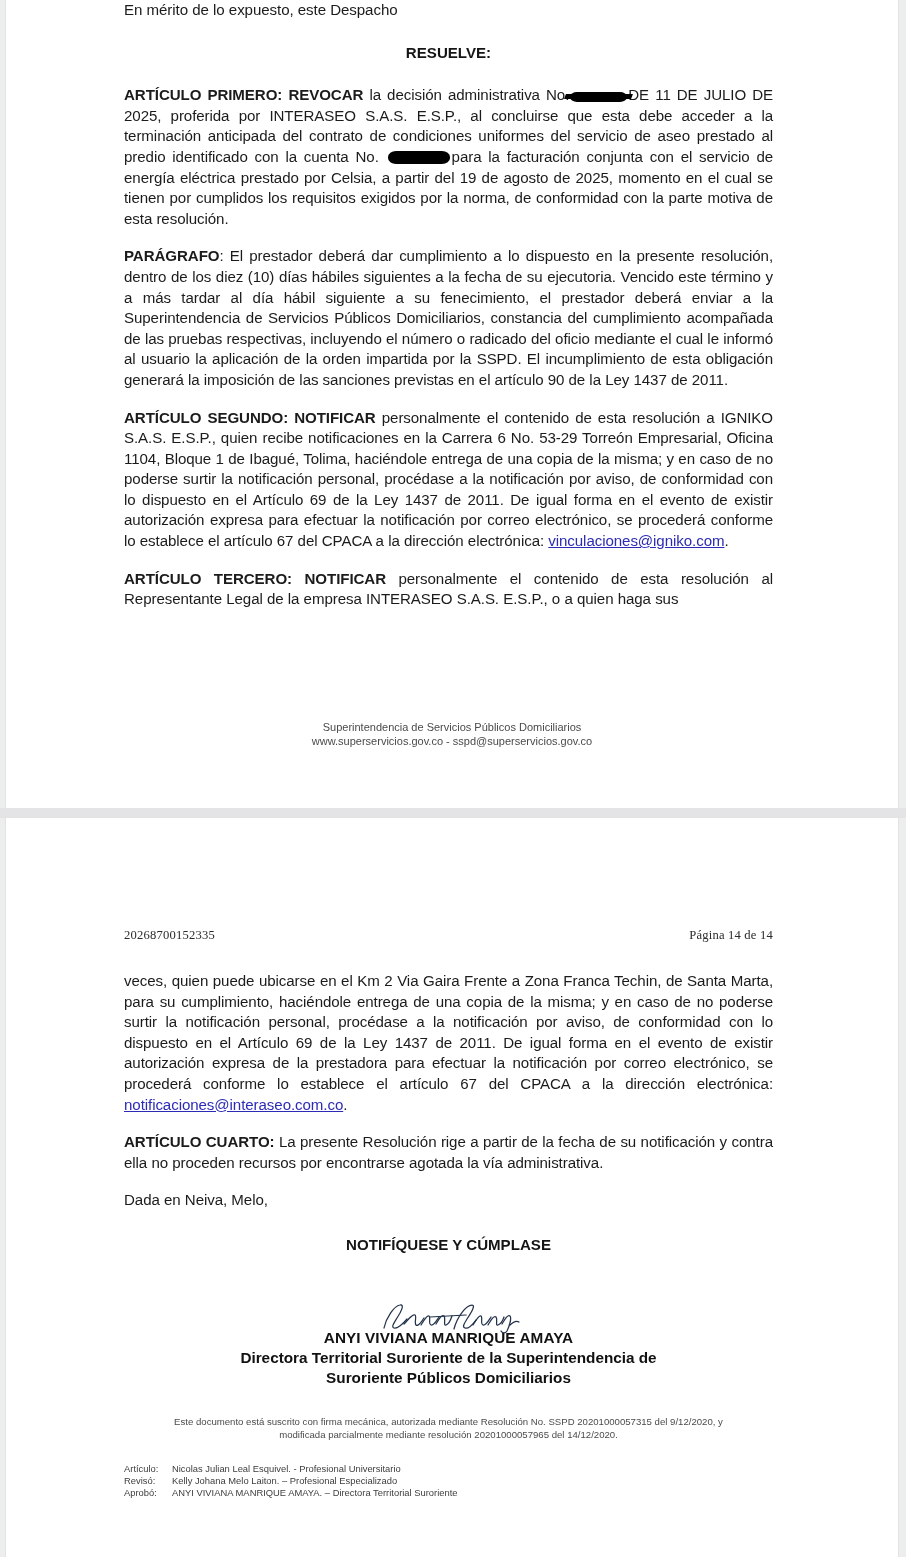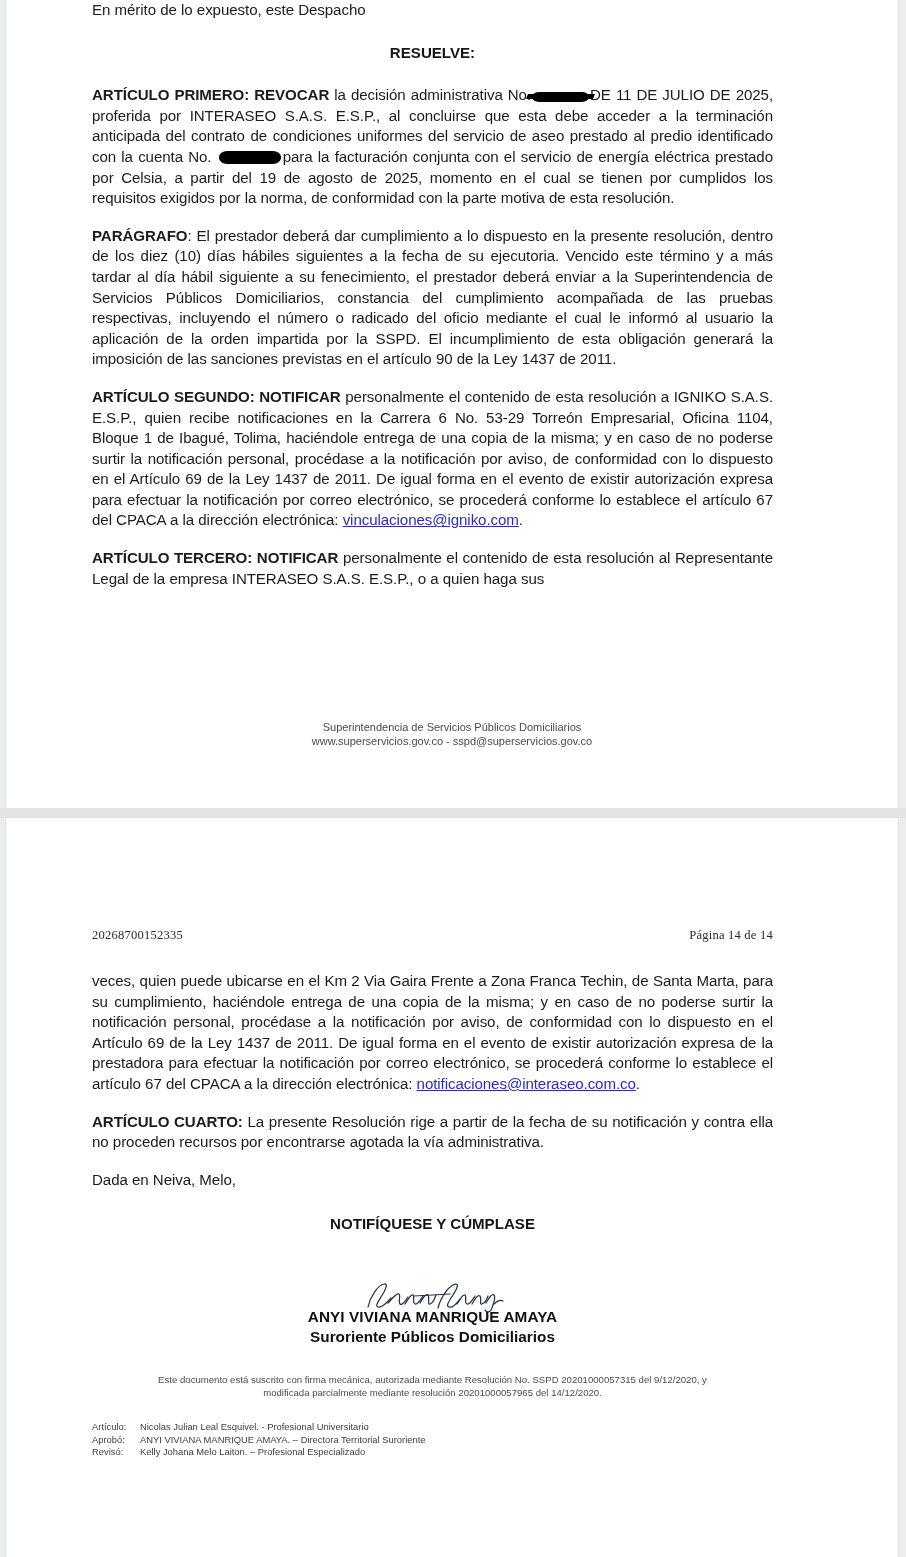--- a/index.html
+++ b/index.html
@@ -29,21 +29,21 @@
     background: #ffffff;
     box-shadow: 0 0 0 1px #e3e3e3;
     overflow: hidden;
   }
   #page-one  { top: -240px; height: 1048px; }
   #page-two  { top: 818px;  height: 860px;  }
 
   .page-inner {
     position: absolute;
     left: 0; right: 0;
-    padding: 0 125px 0 86px;
+    padding: 0 125px 0 118px;
     box-sizing: border-box;
     width: 892px;
   }
   #page-one .page-inner { top: 240px; }
   #page-two .page-inner { top: 0; }
 
   
   .para {
     font-size: 15.1px;
     line-height: 20.6px;
@@ -221,29 +221,30 @@
             <path d="M62 24 C65 19, 68 14, 70 16 C72 18, 69 26, 72 25 C75 24, 77 19, 78 16"></path>
             <path d="M56 17 L92 15"></path>
             <path d="M80 29 C83 17, 92 5, 98 5 C102 5, 97 13, 93 19 C90 24, 88 27, 91 28 C94 29, 99 24, 102 20"></path>
             <path d="M99 25 C102 20, 105 15, 107 16 C109 17, 106 24, 109 25 C112 26, 115 20, 117 17"></path>
             <path d="M114 25 C117 20, 120 15, 122 17 C124 19, 121 26, 124 25 C127 24, 129 20, 130 17"></path>
             <path d="M128 24 C131 19, 134 14, 136 16 C138 18, 135 27, 133 31 C131 34, 128 33, 127 31"></path>
             <path d="M136 25 C139 22, 142 20, 145 22"></path>
           </g>
         </svg>
         <div class="sig-name">ANYI VIVIANA MANRIQUE AMAYA</div>
+        <div class="sig-role">Directora Territorial Suroriente de la Superintendencia de</div>
         <div class="sig-role">Suroriente Públicos Domiciliarios</div>
       </div>
 
       <div class="mech-note">
         <div>Este documento está suscrito con firma mecánica, autorizada mediante Resolución No. SSPD 20201000057315 del 9/12/2020, y</div>
         <div>modificada parcialmente mediante resolución 20201000057965 del 14/12/2020.</div>
       </div>
 
       <div class="credits">
         <span class="credits-row"><span class="credits-label">Artículo:</span><span>Nicolas Julian Leal Esquivel. - Profesional Universitario</span></span>
+        <span class="credits-row"><span class="credits-label">Revisó:</span><span>Kelly Johana Melo Laiton. – Profesional Especializado</span></span>
         <span class="credits-row"><span class="credits-label">Aprobó:</span><span>ANYI VIVIANA MANRIQUE AMAYA. – Directora Territorial Suroriente</span></span>
-        <span class="credits-row"><span class="credits-label">Revisó:</span><span>Kelly Johana Melo Laiton. – Profesional Especializado</span></span>
       </div>
     </div>
   </div>
 
 </div>
 
 </body></html>

